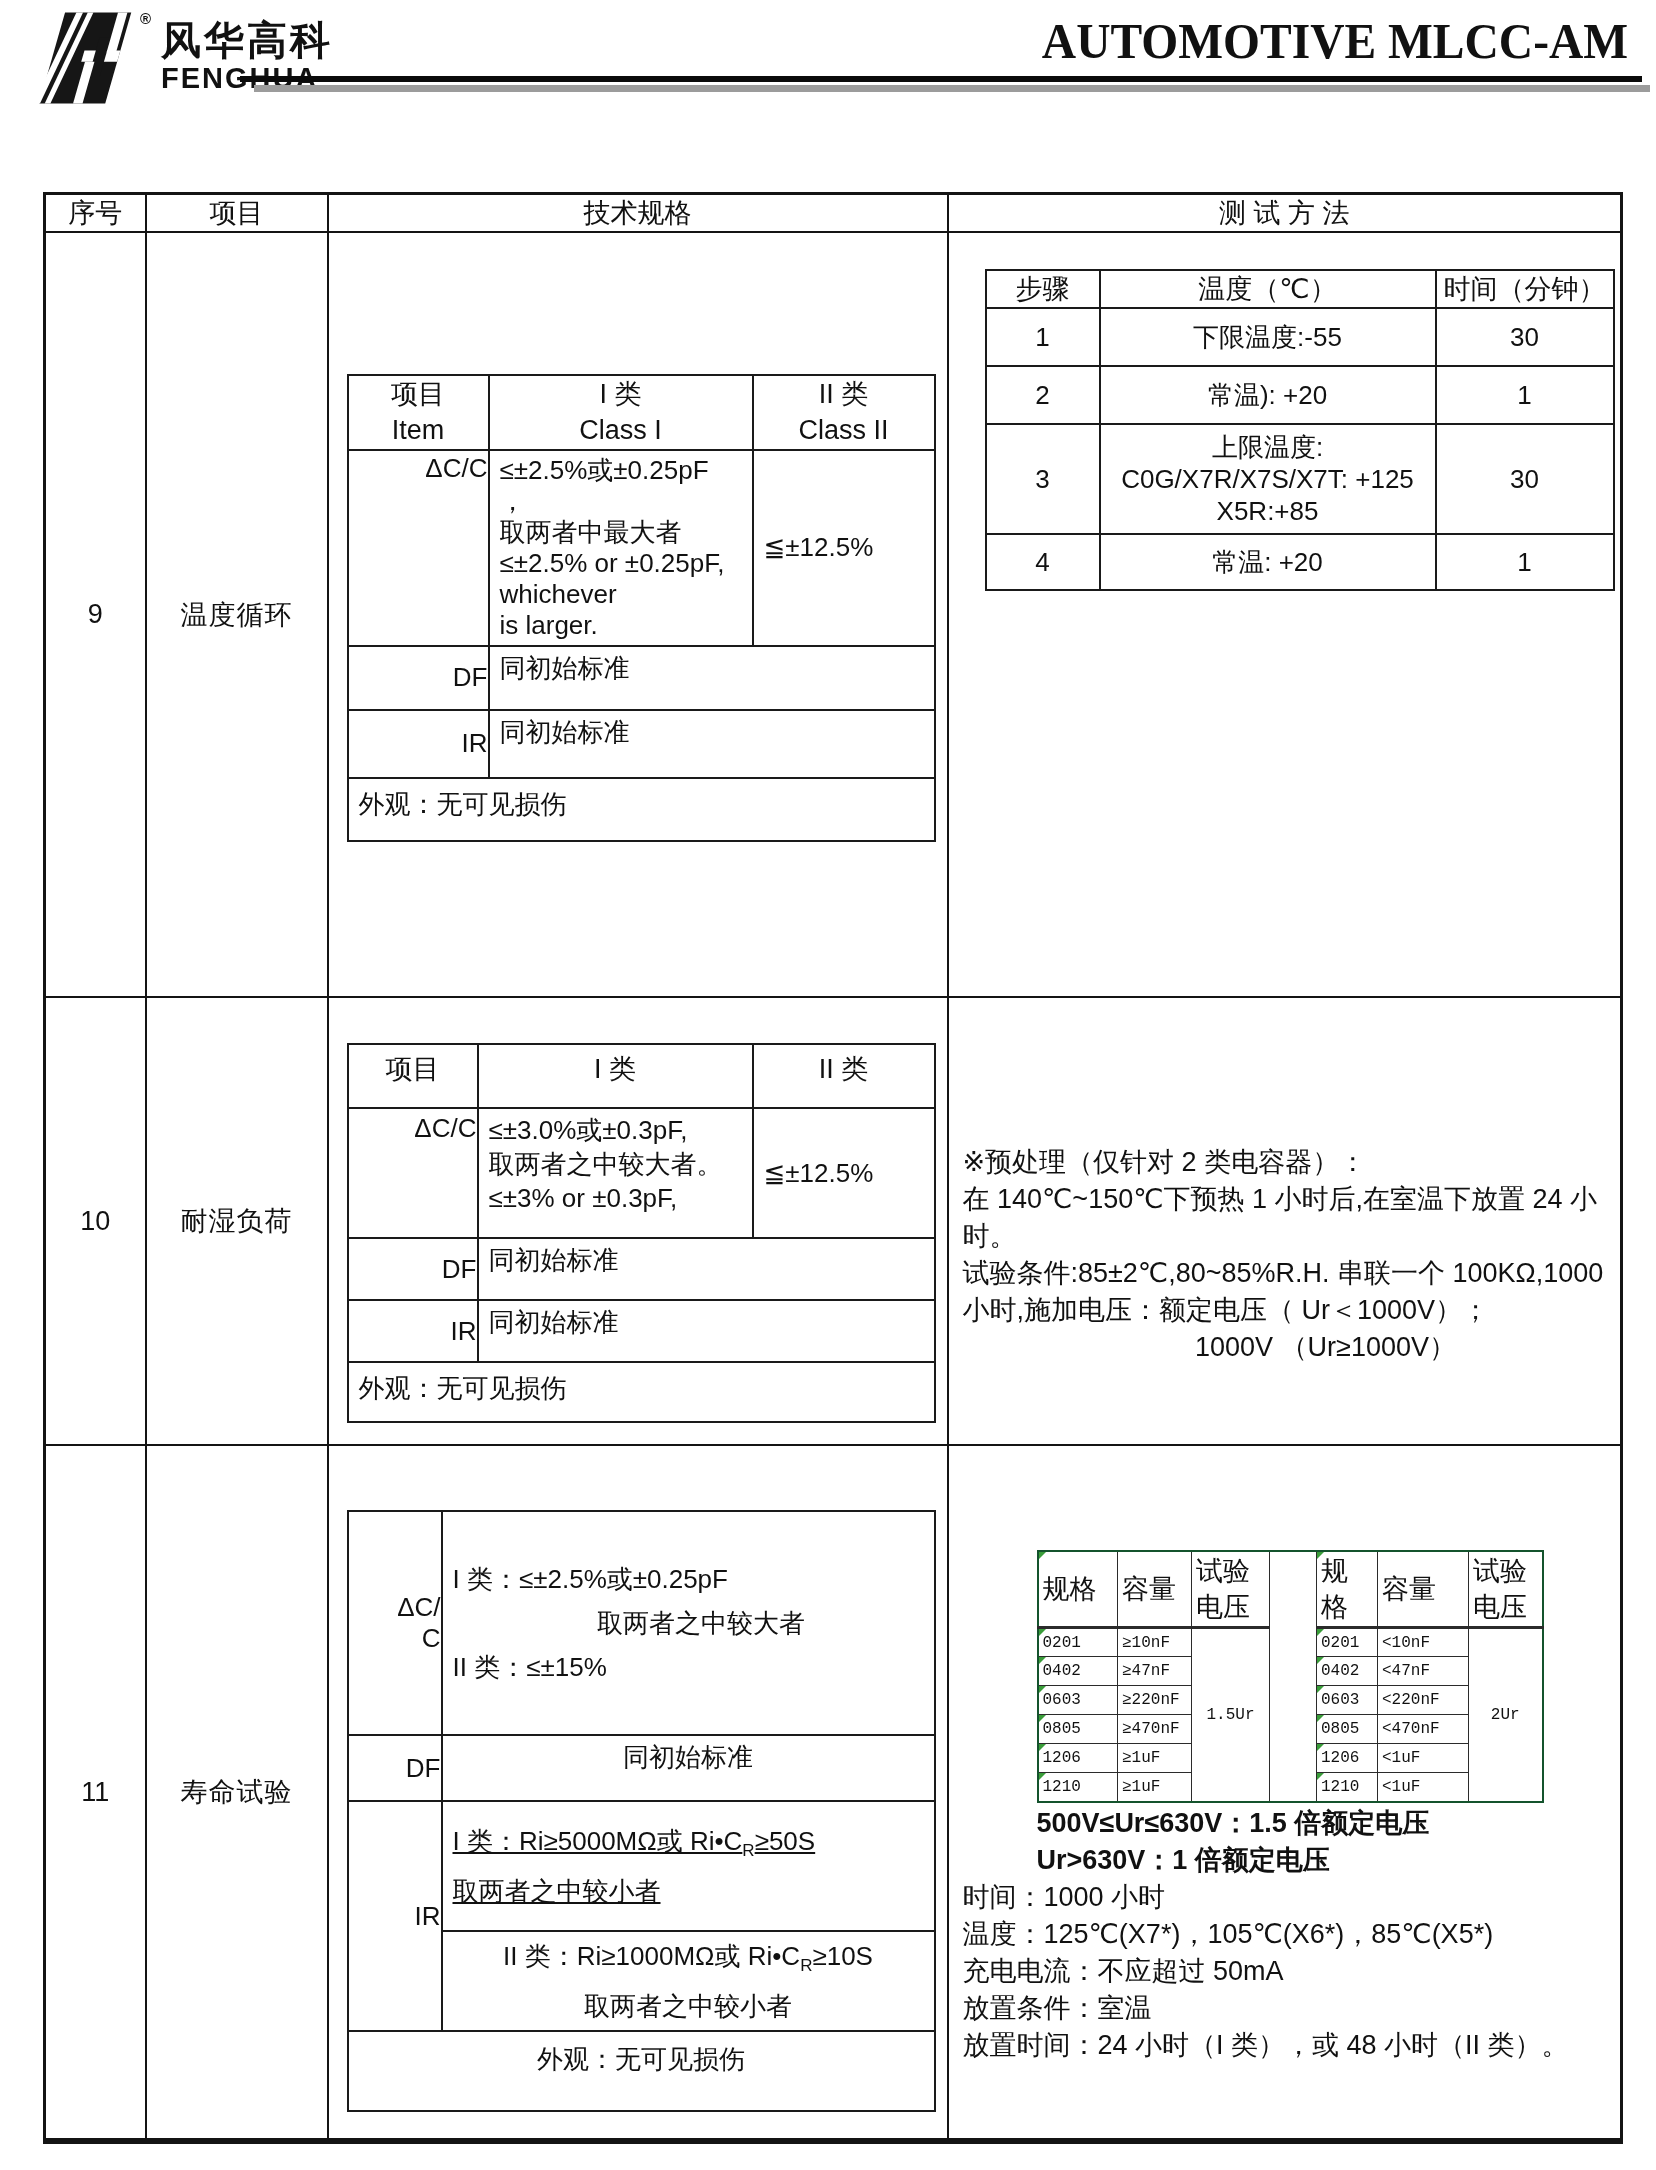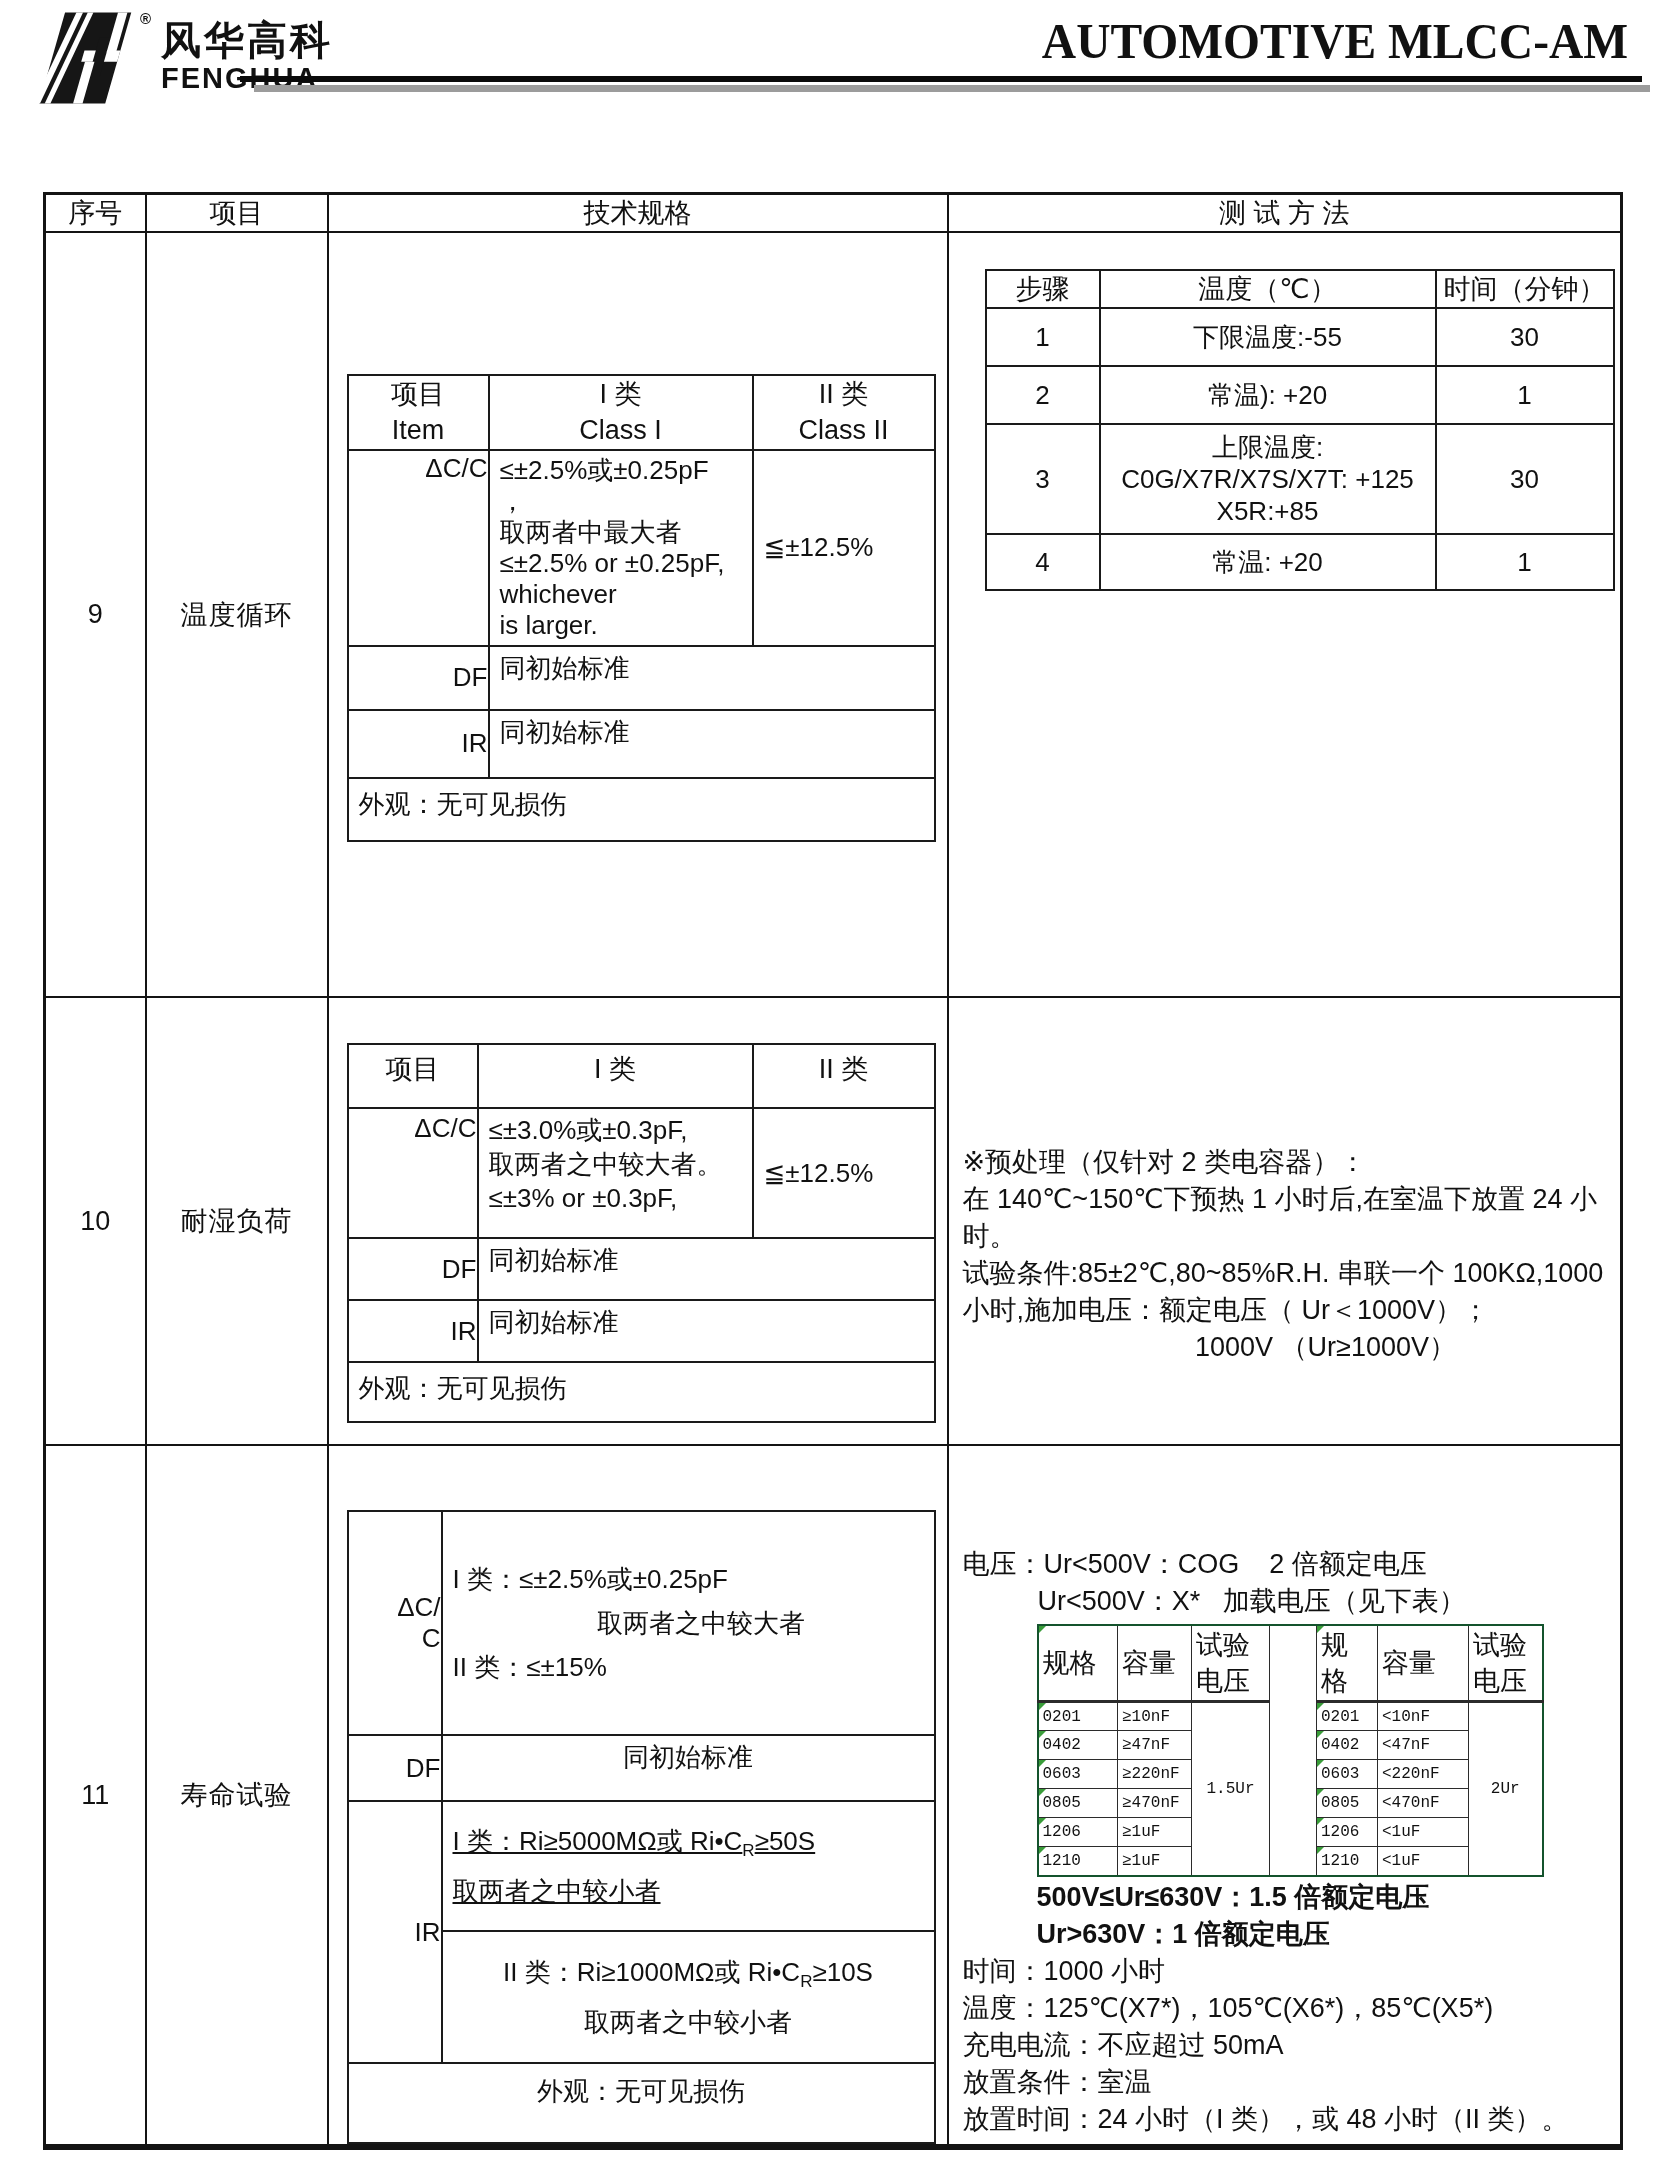--- a/index.html
+++ b/index.html
@@ -246,34 +246,30 @@
 II 类：≤±15%</td>
               </tr>
               <tr style="height:66px;">
                 <td class="lbl">DF</td>
                 <td class="val" style="text-align:center; vertical-align:top;">同初始标准</td>
               </tr>
               <tr style="height:130px;">
                 <td class="lbl" rowspan="2">IR</td>
                 <td class="val" style="vertical-align:middle; line-height:40px;text-decoration:underline;">I 类：Ri≥5000MΩ或 Ri•C<sub>R</sub>≥50S<br>取两者之中较小者</td>
               </tr>
-              <tr style="height:132px;">
+              <tr style="height:100px;">
                 <td class="val" style="text-align:center; vertical-align:middle; line-height:40px;">II 类：Ri≥1000MΩ或 Ri•C<sub>R</sub>≥10S<br>取两者之中较小者</td>
               </tr>
               <tr style="height:80px;">
                 <td colspan="2" class="val" style="text-align:center; vertical-align:top; padding-top:10px;">外观：无可见损伤</td>
               </tr>
             </tbody>
           </table>
         </td>
         <td class="cell-method" style="padding:100px 0 0 14px;">
-          <div class="m-lines">
-              <div>电压：Ur&lt;500V：COG    2 倍额定电压</div>
-              <div>          Ur&lt;500V：X*   加载电压（见下表）</div>
-            </div>
           <table class="volt-tbl">
             <colgroup>
                 <col style="width:80px">
                 <col style="width:74px">
                 <col style="width:78px">
                 <col style="width:47px">
                 <col style="width:61px">
                 <col style="width:91px">
                 <col style="width:74px">
               </colgroup>

